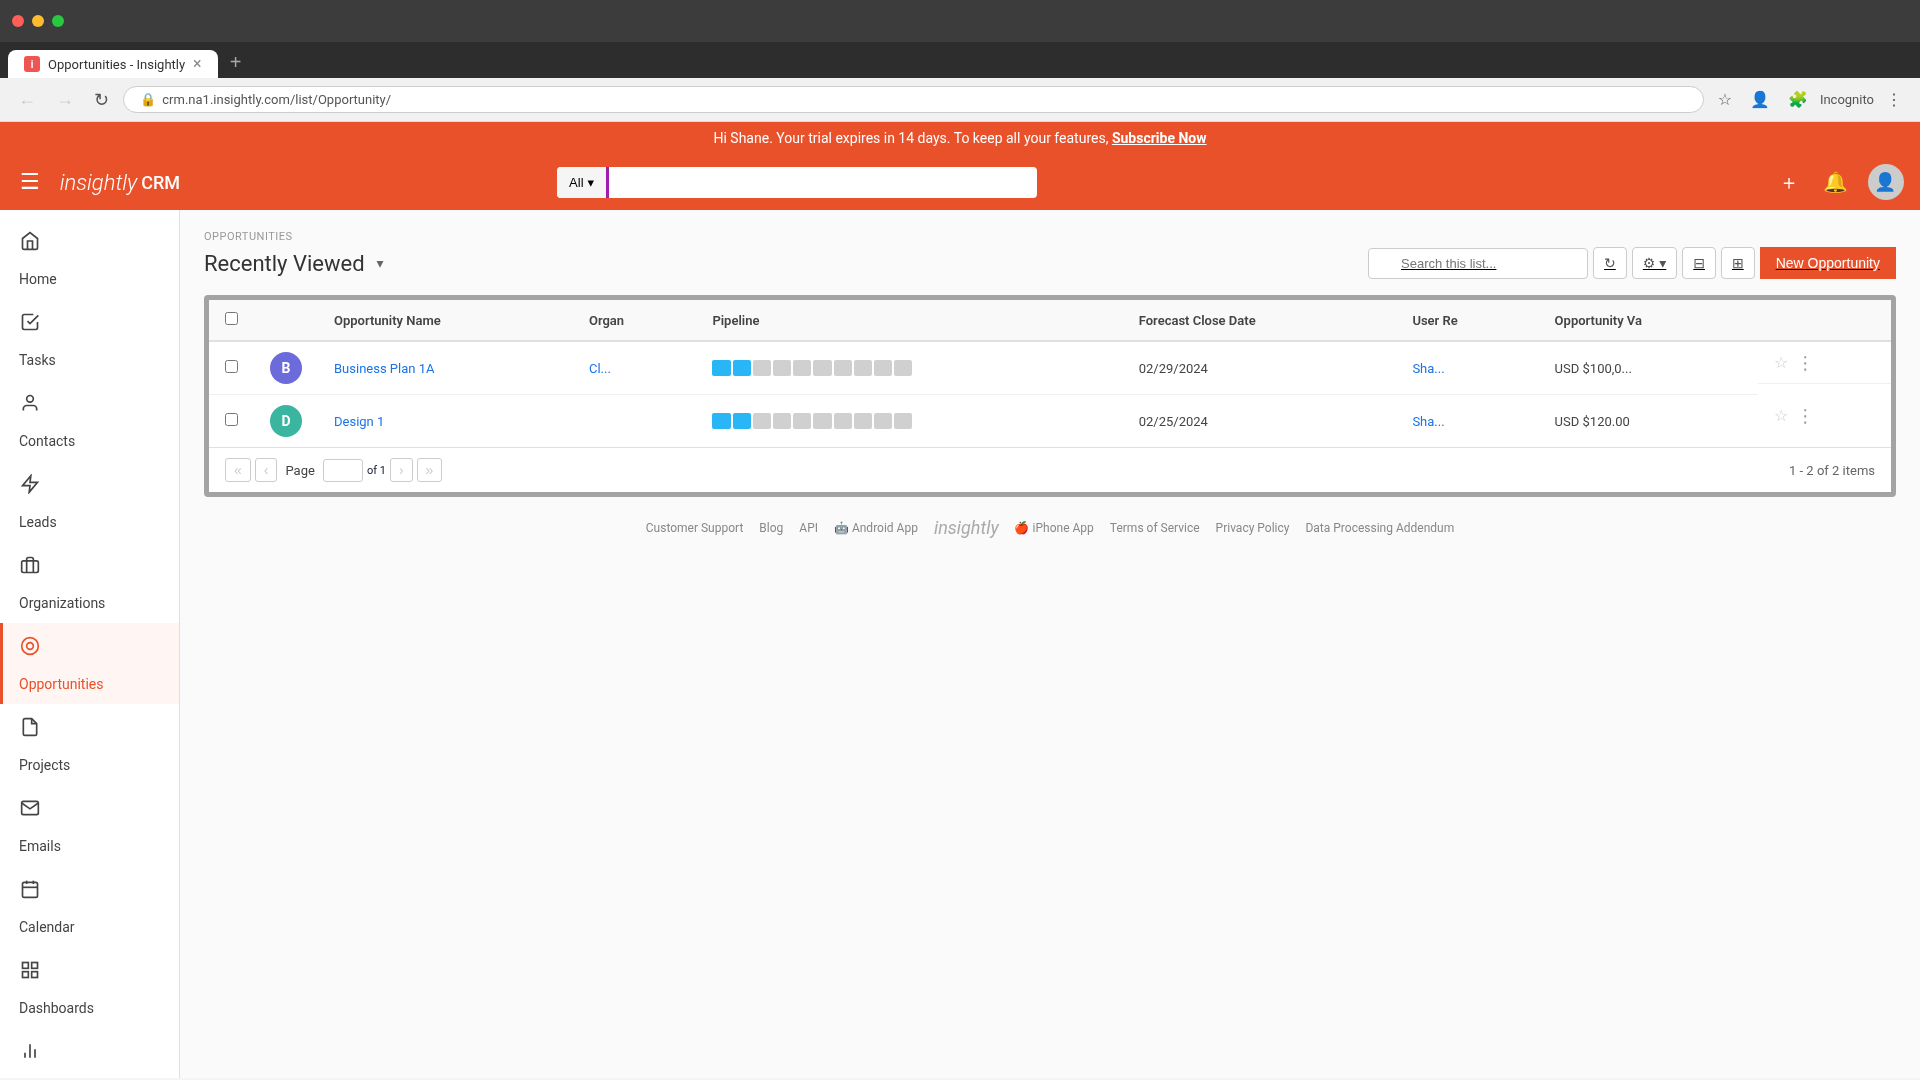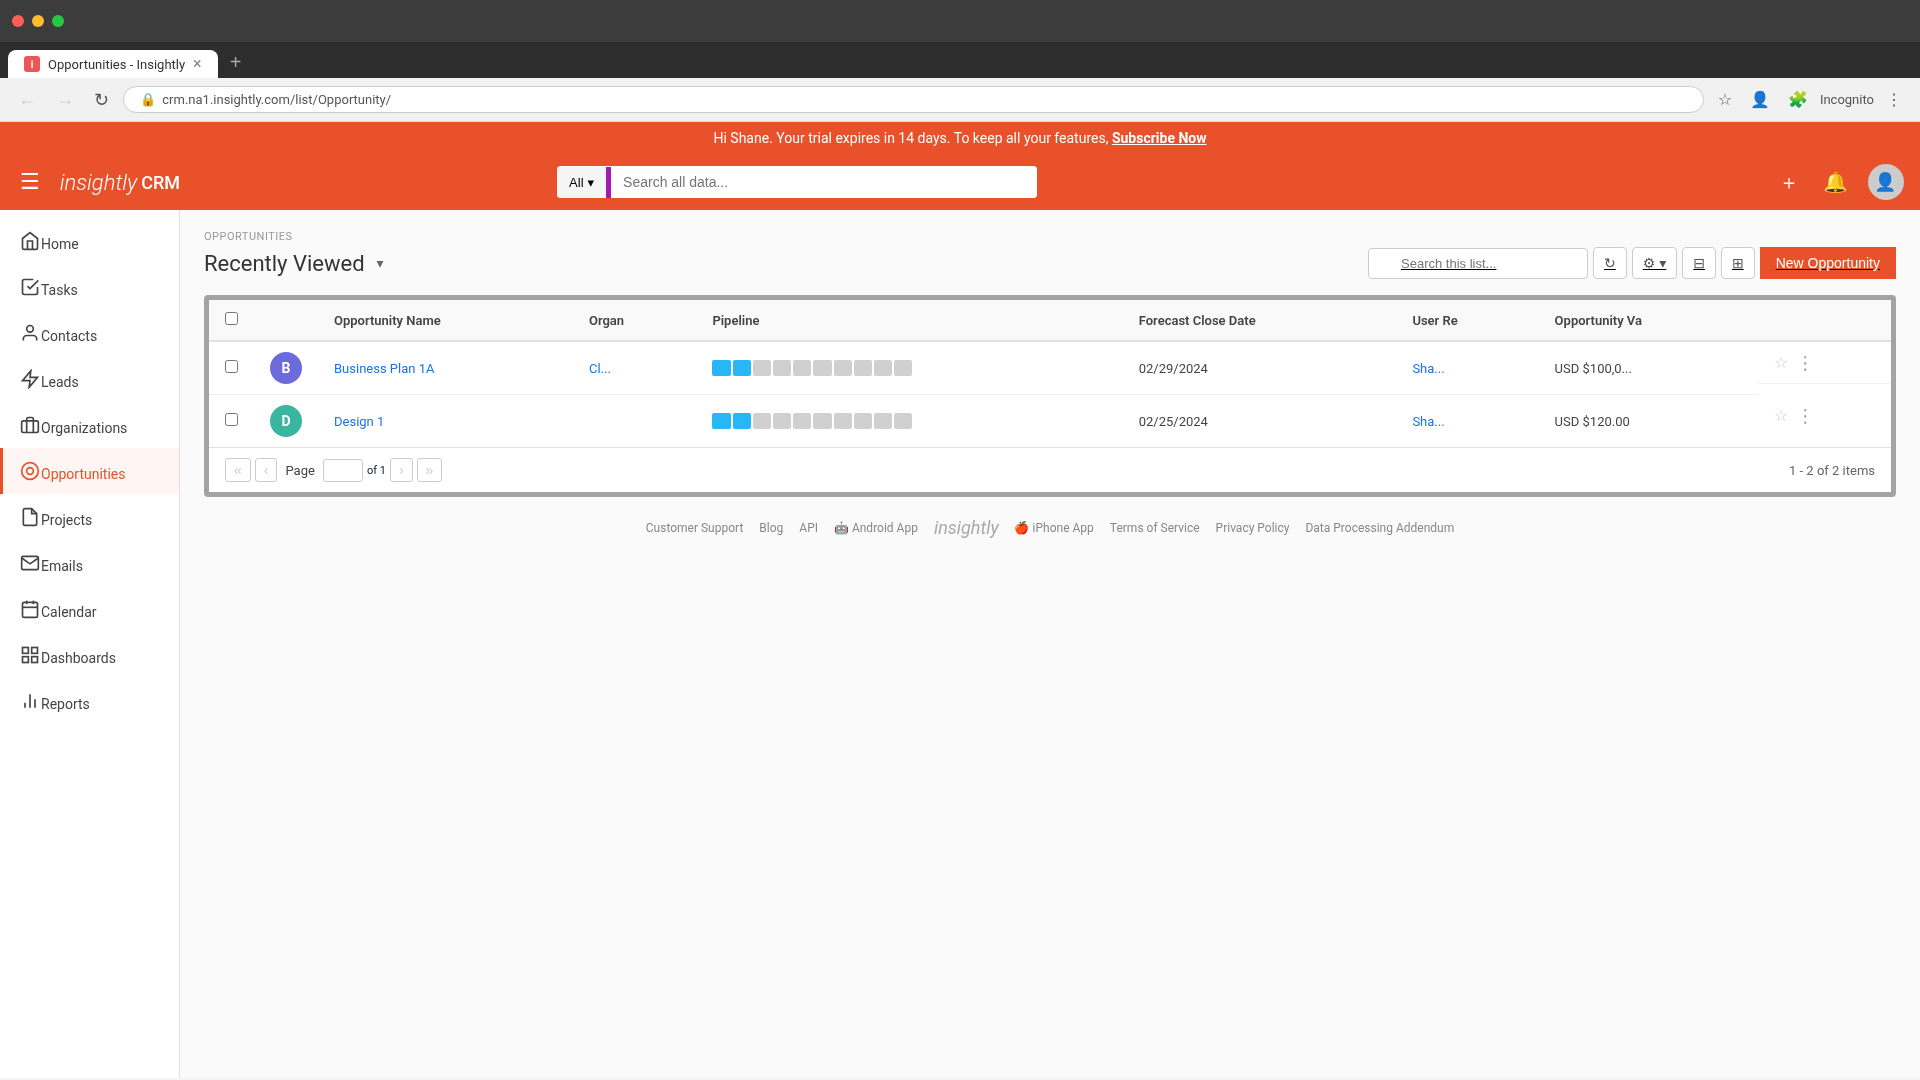--- a/index.html
+++ b/index.html
@@ -25,32 +25,32 @@
     .trial-banner { background: #e8512a; color: white; text-align: center; padding: 8px; font-size: 14px; }
     .trial-banner a { color: white; font-weight: bold; }
 
     
     .app-header { background: #e8512a; height: 56px; display: flex; align-items: center; padding: 0 16px; gap: 16px; }
     .hamburger-btn { background: none; border: none; color: white; font-size: 22px; cursor: pointer; padding: 4px; }
     .logo-area { display: flex; align-items: center; gap: 4px; }
     .logo-text { color: white; font-size: 22px; font-style: italic; font-weight: 300; }
     .crm-text { color: white; font-size: 18px; font-weight: 500; }
     .search-area { flex: 1; max-width: 480px; margin: 0 auto; display: flex; align-items: center; background: white; border-radius: 4px; overflow: hidden; }
-    .search-all-btn { background: #f5f5f5; border: none; border-right: 5px solid #a21caf; padding: 8px 12px; font-size: 13px; cursor: pointer; display: flex; align-items: center; gap: 4px; }
+    .search-all-btn { background: #f5f5f5; border: none; border-right: 3px solid #a21caf; padding: 8px 12px; font-size: 13px; cursor: pointer; display: flex; align-items: center; gap: 4px; }
     .search-input { border: none; outline: none; padding: 8px 12px; font-size: 14px; flex: 1; }
     .header-actions { margin-left: auto; display: flex; align-items: center; gap: 16px; color: white; font-size: 20px; }
     .header-action-btn { background: none; border: none; color: white; cursor: pointer; font-size: 20px; padding: 4px; }
     .avatar-btn { width: 36px; height: 36px; border-radius: 50%; background: #ccc; border: none; cursor: pointer; display: flex; align-items: center; justify-content: center; font-size: 18px; color: #666; }
 
     
     .app-body { display: flex; height: calc(1080px - 42px - 36px - 44px - 34px - 56px); }
 
     
     .sidebar { width: 180px; background: white; border-right: 1px solid #e0e0e0; display: flex; flex-direction: column; padding-top: 8px; flex-shrink: 0; }
-    .sidebar-item { display: flex; align-items: flex-end; gap: 0; padding: 12px 16px; cursor: pointer; color: #444; text-decoration: none; border-left: 3px solid transparent; }
+    .sidebar-item { display: flex; align-items: flex-start; gap: 19px; padding: 12px 16px; cursor: pointer; color: #444; text-decoration: none; border-left: 3px solid transparent; flex-direction: column; }
     .sidebar-item.active { color: #e8512a; border-left-color: #e8512a; background: #fff5f2; }
     .sidebar-icon { width: 22px; height: 22px; display: flex; align-items: center; justify-content: center; flex-shrink: 0; }
     .sidebar-label { font-size: 14px; }
 
     
     .main-content { flex: 1; padding: 20px 24px; background: #fafafa; overflow-y: auto; }
     .content-header { margin-bottom: 16px; }
     .content-breadcrumb { font-size: 11px; text-transform: uppercase; color: #999; letter-spacing: 0.5px; margin-bottom: 4px; }
     .content-title-row { display: flex; align-items: center; gap: 12px; margin-bottom: 16px; }
     .content-title { font-size: 22px; color: #333; font-weight: 400; }
@@ -139,21 +139,20 @@
   <button class="hamburger-btn">☰</button>
   <div class="logo-area">
     <span class="logo-text">insightly</span>
     <span class="crm-text">CRM</span>
   </div>
   <div class="search-area">
     <button class="search-all-btn">
       <span>All</span>
       <span>▾</span>
     </button>
-    <input class="search-input" type="text" placeholder="Search all data..." style="">
   </div>
   <div class="header-actions">
     <button class="header-action-btn">＋</button>
     <button class="header-action-btn">🔔</button>
     <button class="avatar-btn">👤</button>
   </div>
 </div>
 
 <div class="app-body">
 

